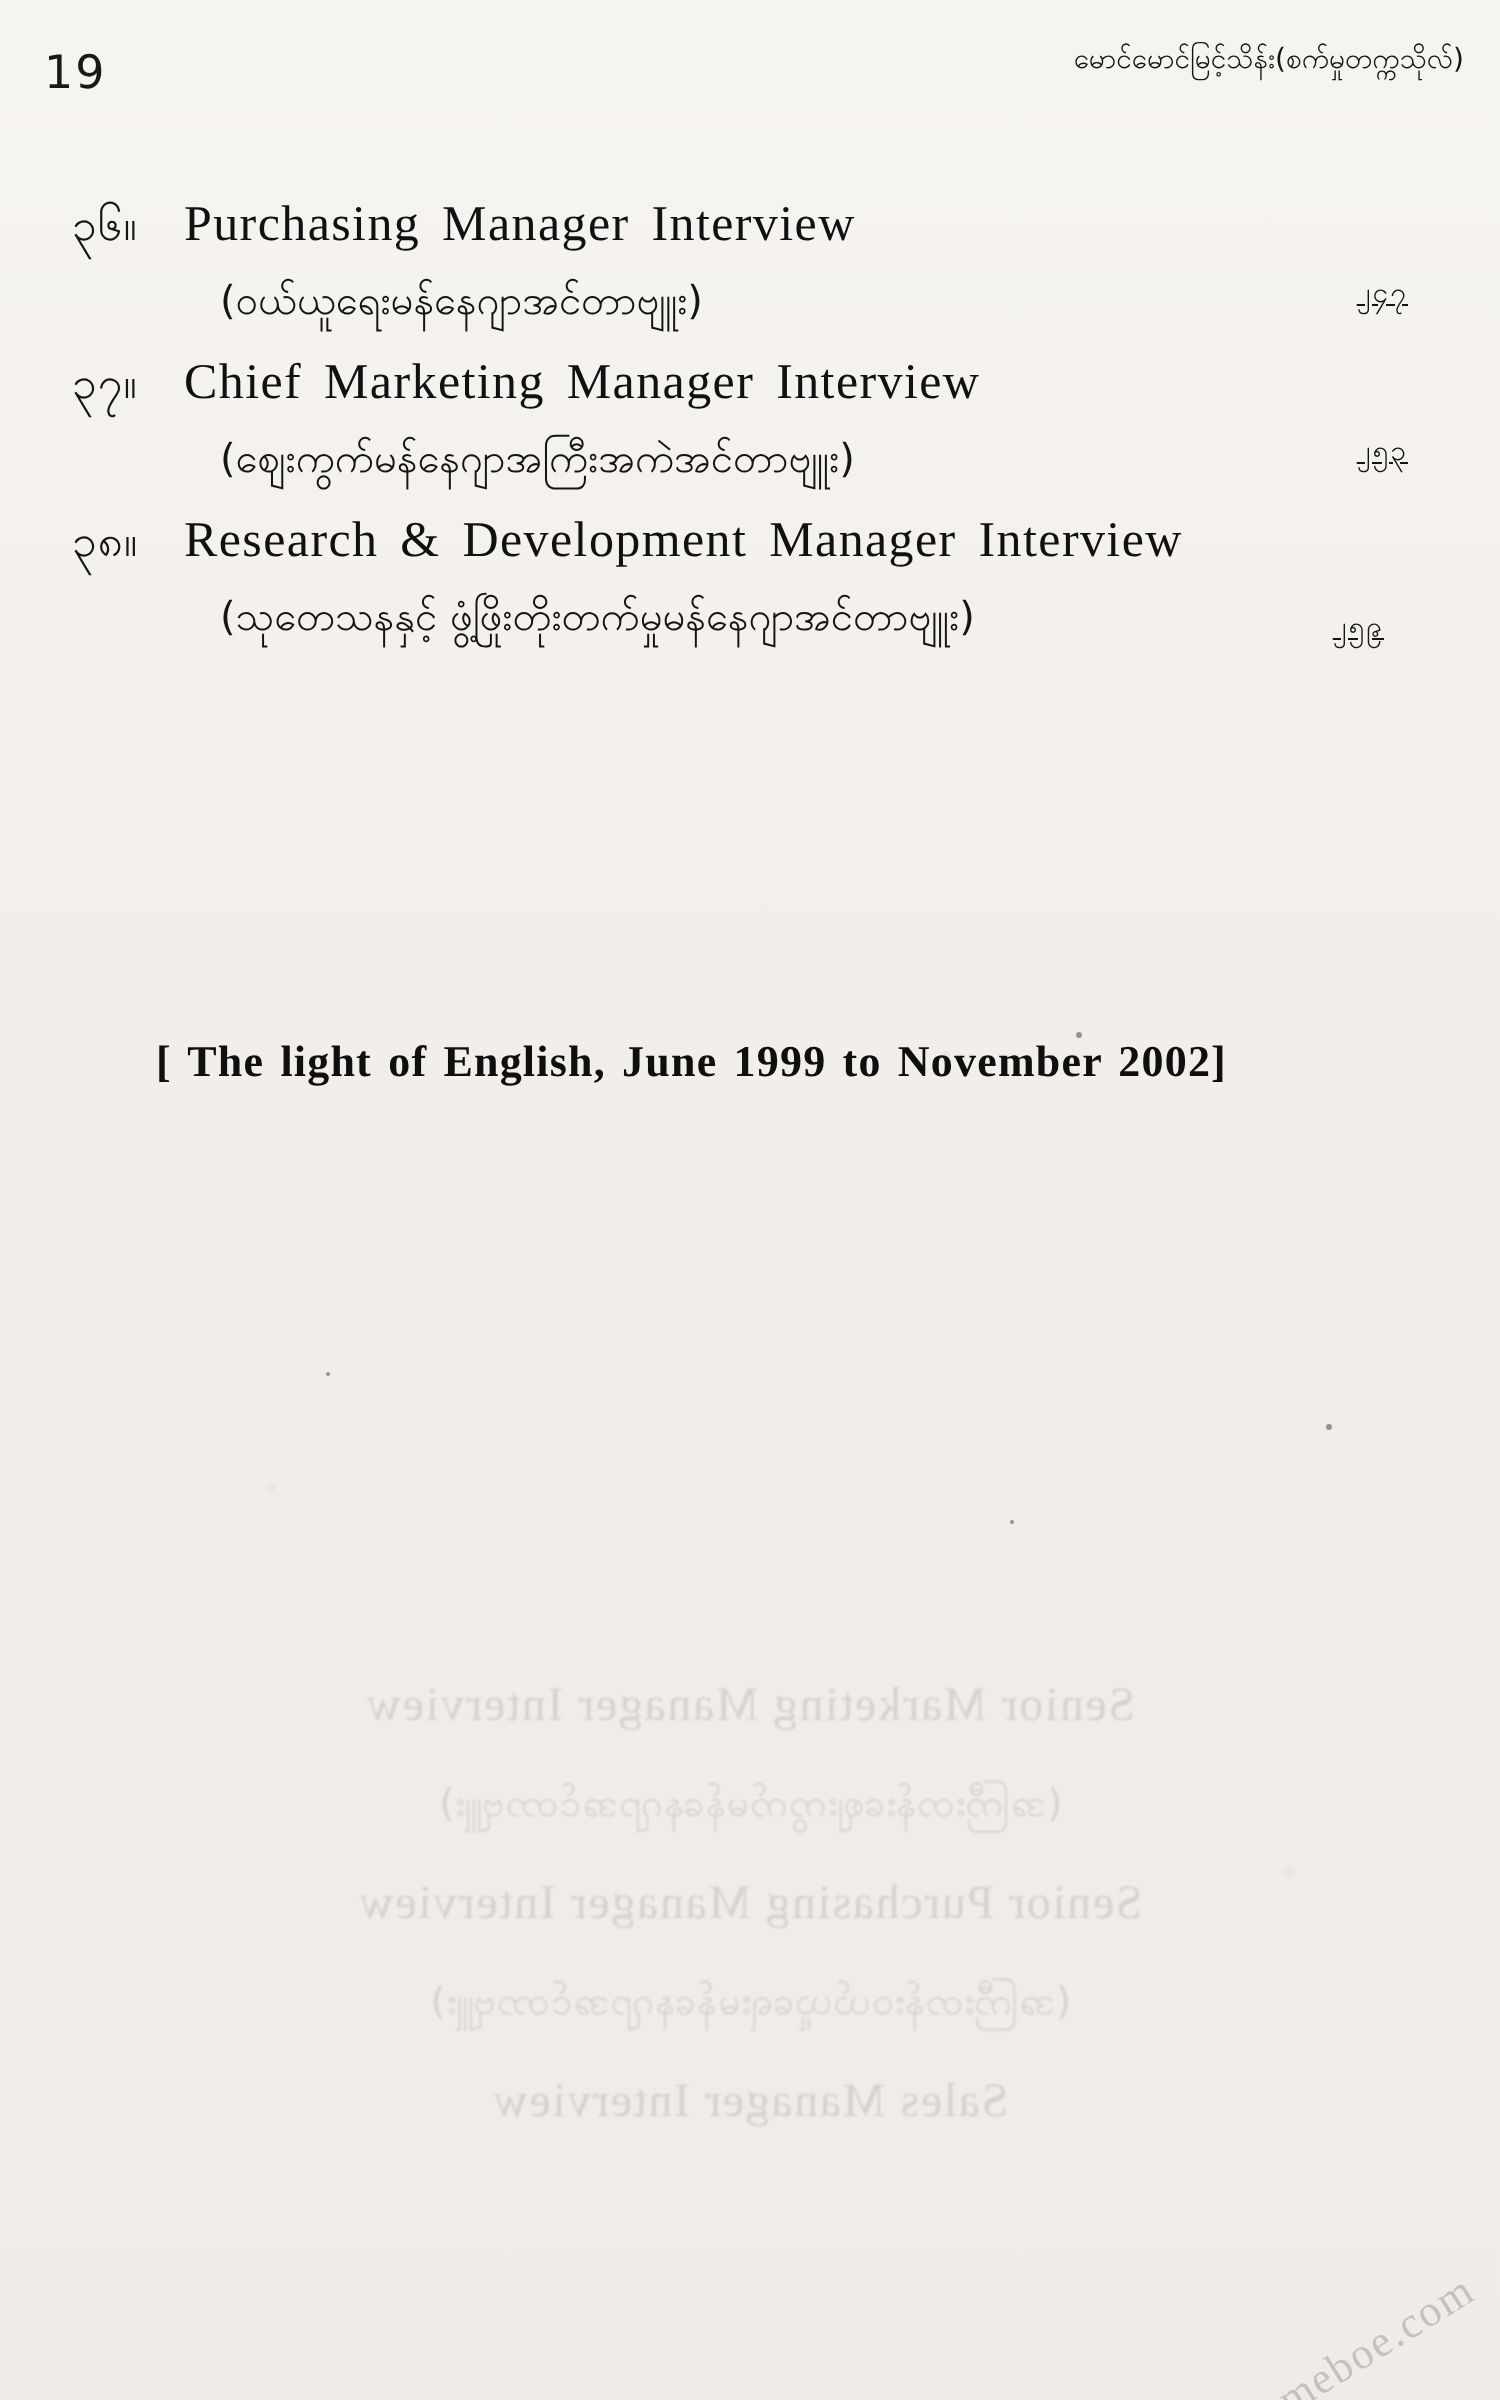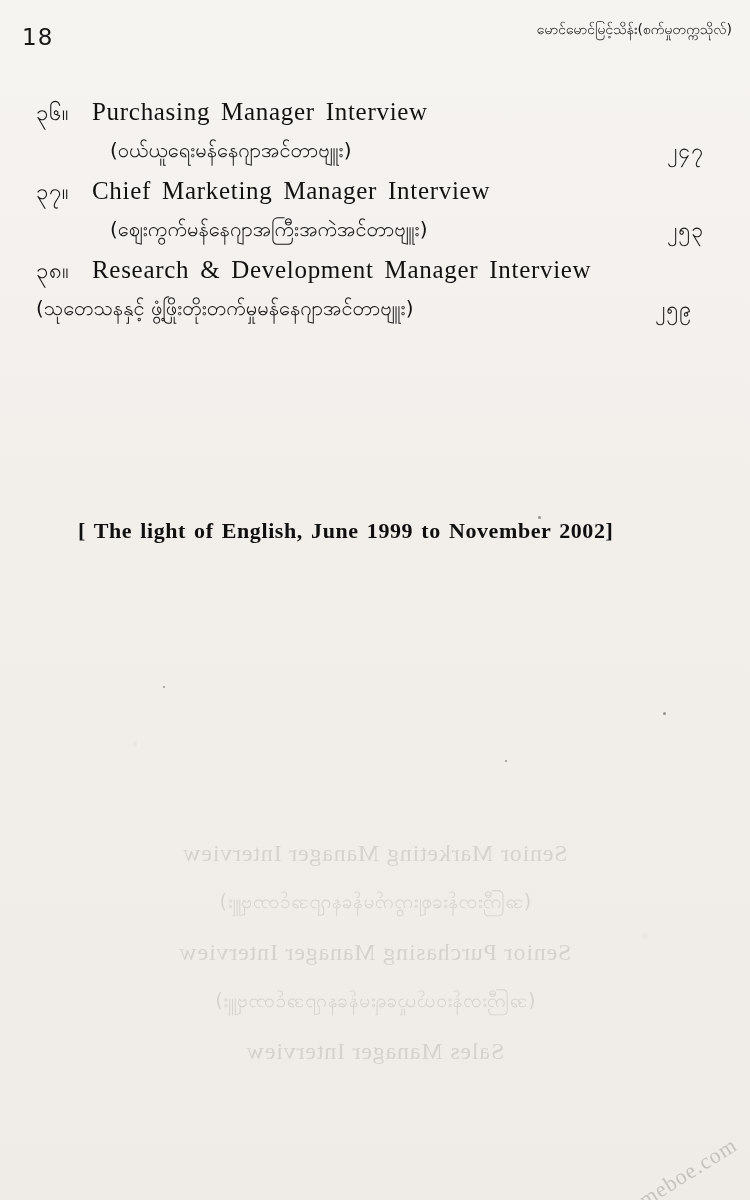--- a/index.html
+++ b/index.html
@@ -94,27 +94,28 @@
   .title-mm {
     font-family: "DejaVu Sans", sans-serif;
     font-size: 20px;
     color: #141414;
     white-space: nowrap;
   }
   .page-num {
     position: absolute;
     right: 42px;
     font-family: "DejaVu Sans", sans-serif;
-    font-size: 21px;
+    font-size: 14px;
     color: #151515;
     letter-spacing: 1px;
-  }
-
-  
-  .entry.e3 .line-mm { padding-left: 36px; }
+    text-decoration: underline;
+  }
+
+  
+  .entry.e3 .line-mm { padding-left: 110px; align-items: flex-end; }
   .entry.e3 .page-num { right: 58px; margin-left: 11px; }
   .entry.e1 .page-num { right: 46px; }
   .entry.e2 .page-num { right: 46px; }
   .entry.e4 .page-num { right: 50px; }
 
   
   .source-line {
     position: absolute;
     top: 518px;
     left: 78px;
@@ -169,21 +170,21 @@
     background: rgba(40,35,30,0.45);
     border-radius: 50%;
   }
 </style>
 </head>
 <body>
 
 <div class="page">
 
   <div class="header">
-    <div class="folio">18</div>
+    <div class="folio">19</div>
     <div class="header-title">မောင်မောင်မြင့်သိန်း(စက်မှုတက္ကသိုလ်)</div>
   </div>
 
   <div class="toc">
 
     <div class="entry e1">
       <div class="line-eng">
         <span class="num">၃၆။</span>
         <span class="title-eng">Purchasing  Manager  Interview</span>
       </div>

